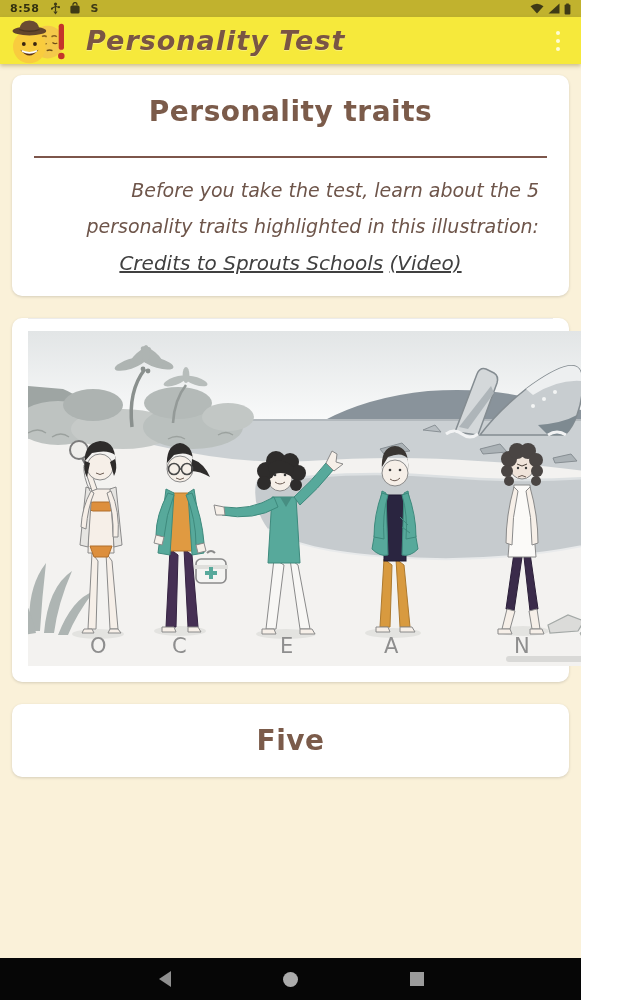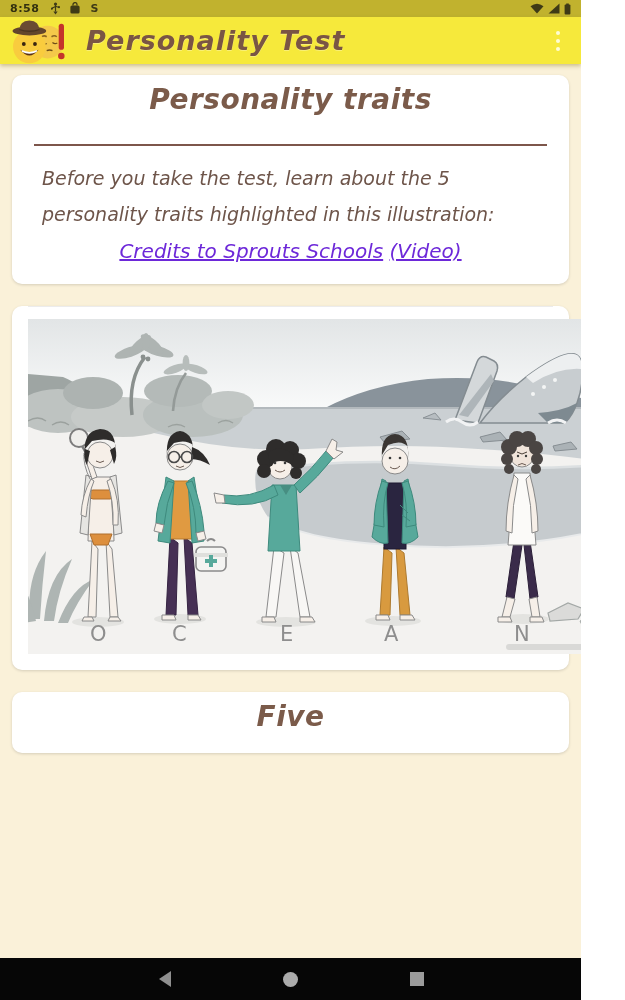--- a/index.html
+++ b/index.html
@@ -36,31 +36,31 @@
   }
   .overflow-menu i{width:4px;height:4px;border-radius:50%;background:rgba(255,255,230,.9);}
   
   .content{position:absolute;top:64px;bottom:42px;left:0;right:0;overflow:hidden;}
   .card{
     background:#fff;border-radius:10px;margin:0 12px 22px;padding:0 16px 16px;
     box-shadow:0 1px 3px rgba(0,0,0,.15);
   }
   .card.first{margin-top:11px;}
   .card-title{
-    text-align:center;color:#7B5B4A;font-size:28px;font-weight:bold;font-style:italic;
-    margin:0;padding:8px 0 4px;letter-spacing:.5px;
+    text-align:center;color:#7B5B4A;font-size:28px;font-weight:bold;
+    margin:0;padding:20px 0 4px;letter-spacing:.5px;
   }
   .rule-brown{border:none;border-top:2px solid #7D564B;margin:24px 6px 14px;}
   .rule-light{border:none;border-top:1px solid #ECECEC;margin:18px 0 10px;}
   .card-body{
     color:#6E554A;font-size:19px;font-style:italic;line-height:1.9;margin:0;
   }
-  .card-body.center{text-align:left;padding:0 14px;}
+  .card-body.center{text-align:right;padding:0 14px;}
   .links-row{text-align:center;font-size:20px;font-style:italic;margin-top:2px;line-height:1.7;}
-  .links-row a{color:#6d28d9;text-decoration:underline;cursor:pointer;}
+  .links-row a{color:#404040;text-decoration:underline;cursor:pointer;}
   .links-row a + a{}
   .illustration{display:block;width:569px;height:335px;margin-top:12px;}
   
   .nav-bar{
     position:absolute;left:0;right:0;bottom:0;height:42px;background:#060606;
     display:flex;align-items:center;justify-content:center;gap:86px;
   }
   .nav-btn{display:flex;align-items:center;justify-content:center;width:40px;height:40px;cursor:pointer;}
   .nav-home{width:15px;height:15px;border-radius:50%;background:#ABABAB;}
   .nav-square{width:14px;height:14px;background:#9B9B9B;}

